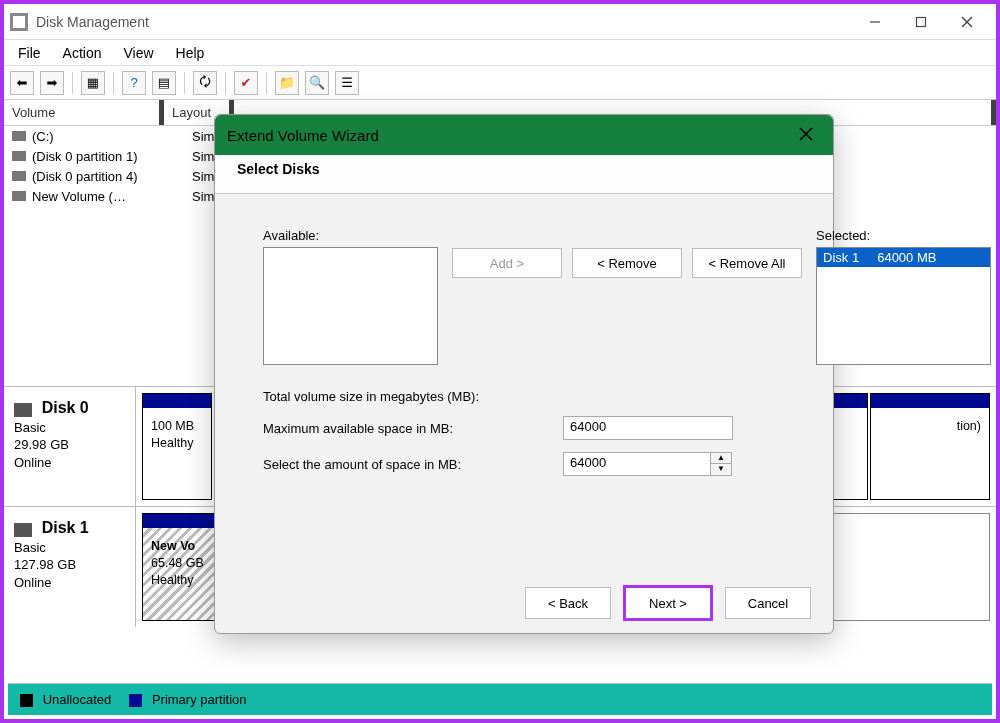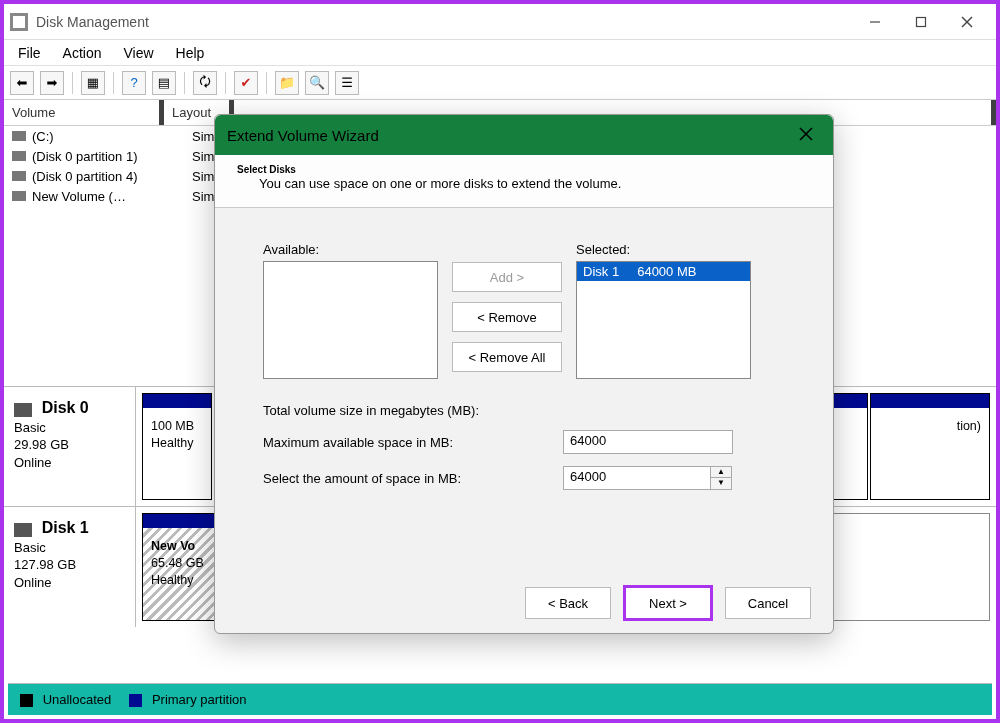--- a/index.html
+++ b/index.html
@@ -192,21 +192,21 @@
     border-radius:6px 6px 0 0;
   }
   .dlg-title .spacer{flex:1;}
   .dlg-title .x { width:30px; text-align:center; }
   .dlg-title .x svg{stroke:#000;}
   .dlg-head {
     padding:6px 22px 16px 22px;
     background:#fdfdfd;
     border-bottom:1px solid #ccc;
   }
-  .dlg-head b{font-size:10px;text-align:center;}
+  .dlg-head b{font-size:14px;text-align:center;}
   .dlg-head .sub{margin-left:22px; font-size:13px;}
   .dlg-body {
     flex:1;
     padding: 34px 28px 0 48px;
     font-size:13px;
   }
   .lists {
     display:flex; gap:14px; align-items:flex-start;
   }
   .list-col { display:flex; flex-direction:column; }
@@ -217,21 +217,21 @@
     background:#fff;
     overflow:auto;
   }
   .listbox.sel .item {
     background:#0a62c9;
     color:#fff;
     padding:2px 6px;
     white-space:pre;
   }
   .mid-btns {
-    display:flex; flex-direction:column; gap:10px;
+    display:flex; flex-direction:row; gap:10px;
     margin-top:20px;
   }
   .mid-btns button, .dlg-foot button, .spin button {
     background:#fff;
     border:1px solid #bbb;
     height:30px;
     font-family:inherit;
     font-size:13px;
     padding:0 14px;
   }
@@ -429,21 +429,20 @@
     <span class="spacer"></span>
     <span class="x">
       <svg width="14" height="14">
           <line x1="1" y1="1" x2="13" y2="13" stroke-width="1.6"></line>
           <line x1="13" y1="1" x2="1" y2="13" stroke-width="1.6"></line>
         </svg>
     </span>
   </div>
   <div class="dlg-head">
     <b>Select Disks</b><br>
-    <span class="sub">You can use space on one or more disks to extend the volume.</span>
   </div>
 
   <div class="dlg-body">
     <div class="lists">
       <div class="list-col">
         <label>Available:</label>
         <div class="listbox"></div>
       </div>
       <div class="mid-btns">
         <button class="disabled">Add &gt;</button>

